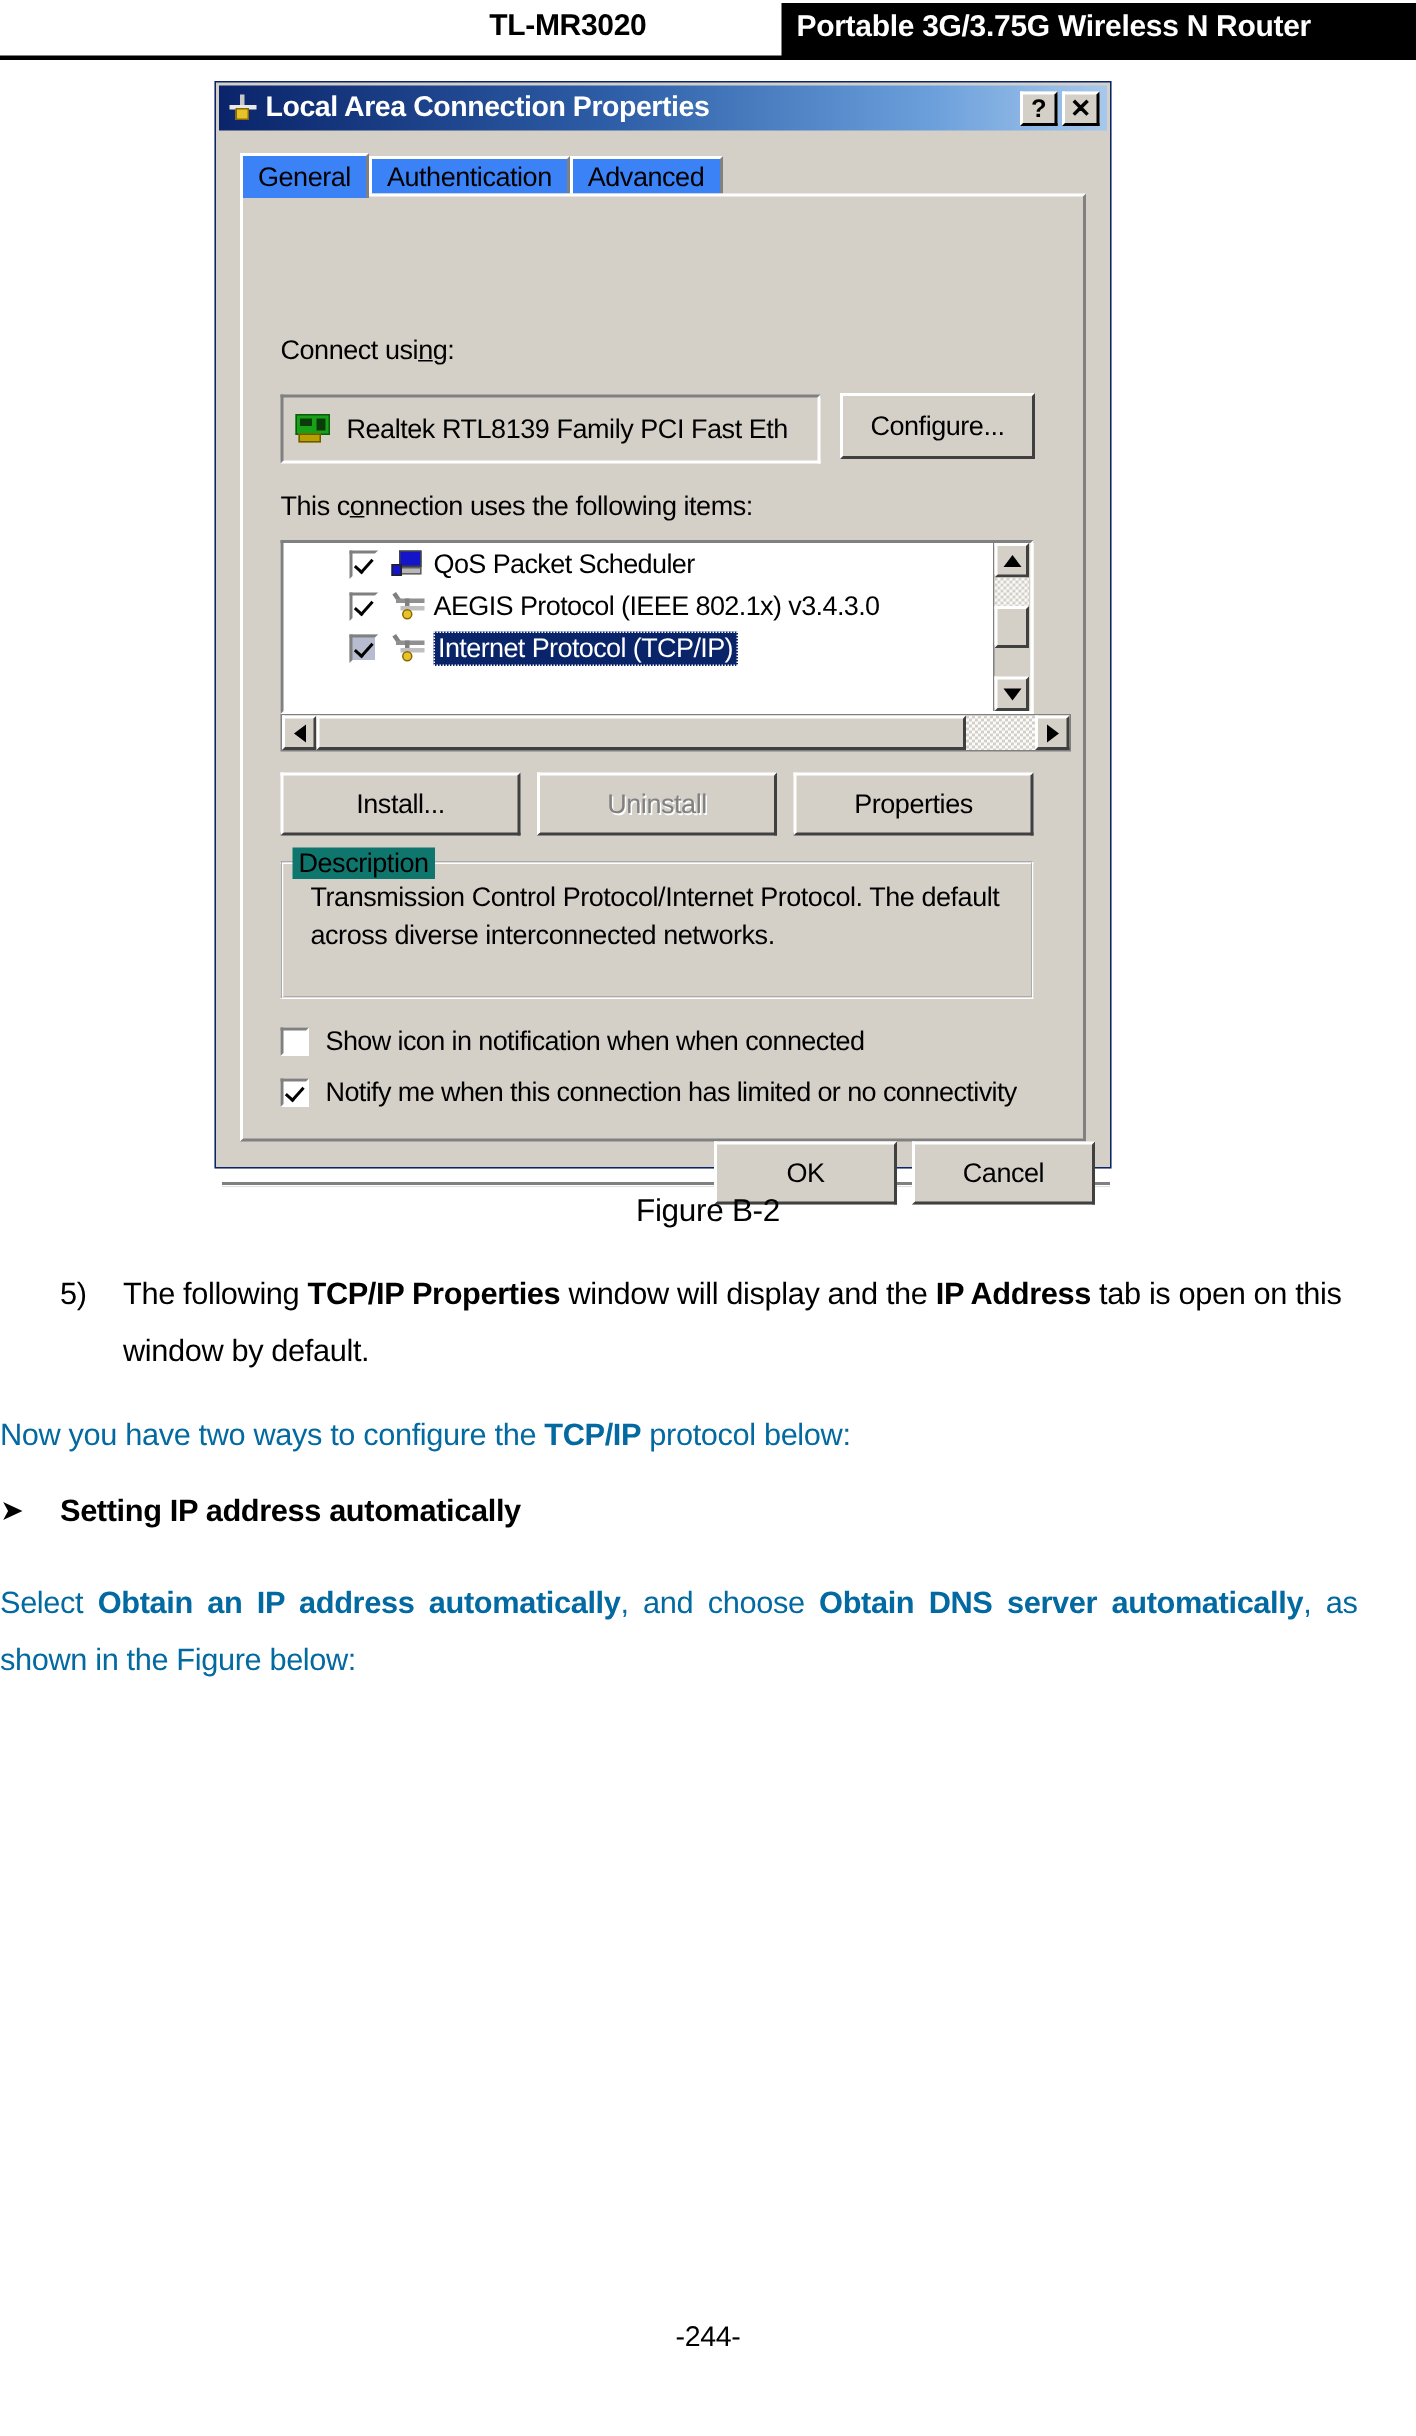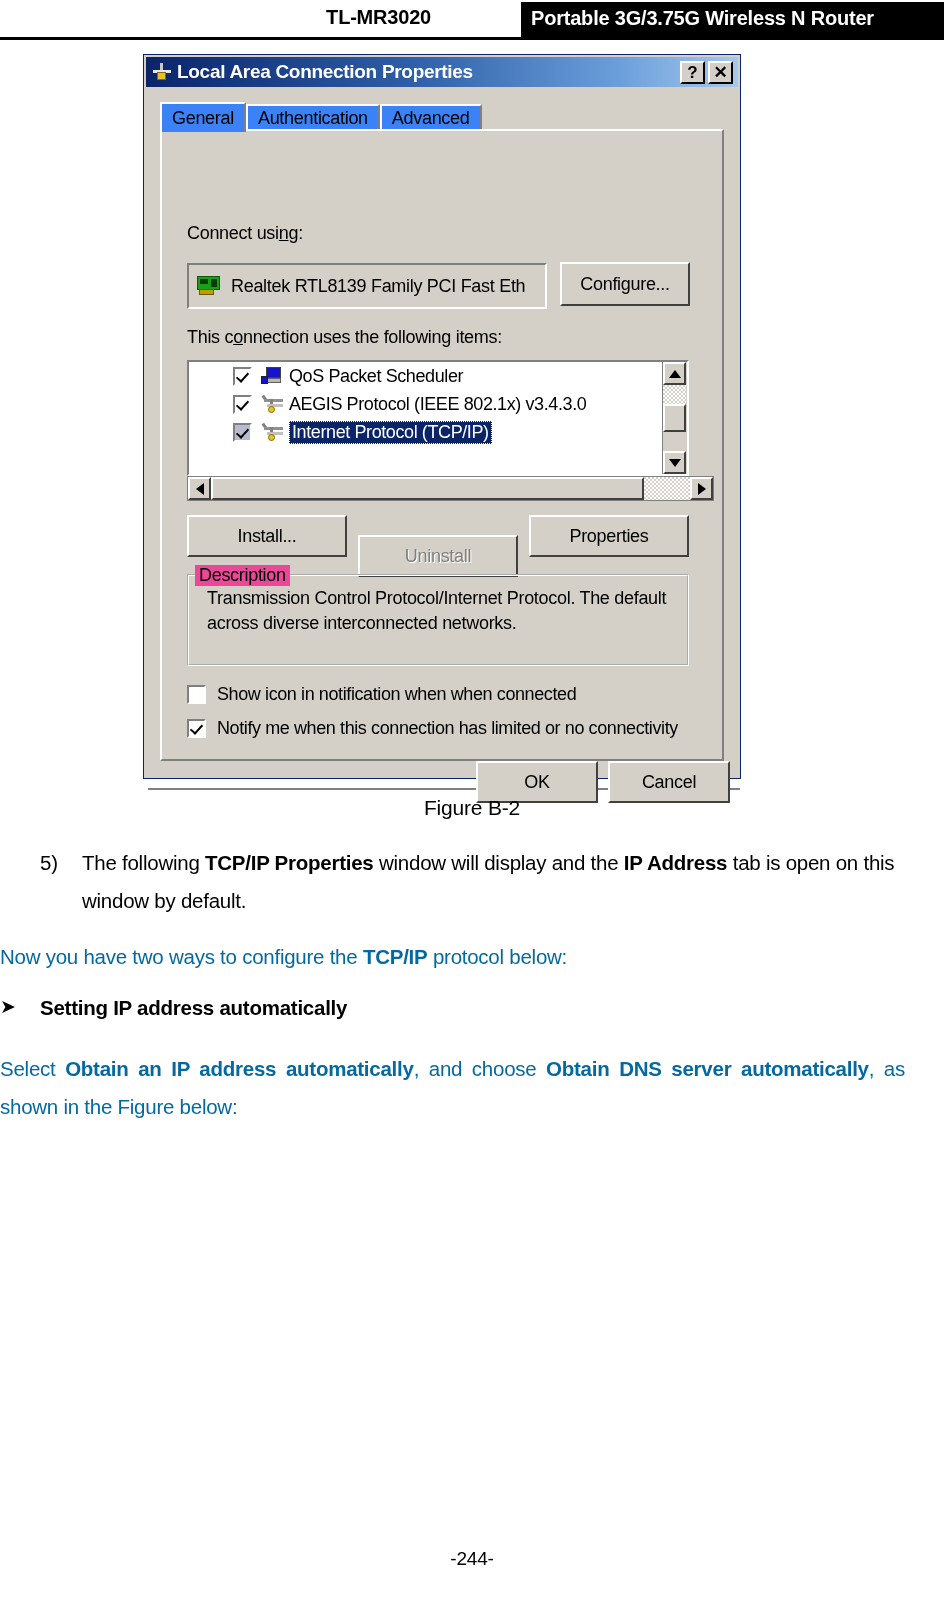--- a/index.html
+++ b/index.html
@@ -350,21 +350,21 @@
   .groupbox {
     position: absolute;
     left: 25px; top: 443px;
     width: 502px; height: 92px;
     border: 2px groove #ffffff;
     box-sizing: border-box;
   }
   .groupbox-title {
     position: absolute;
     left: 33px; top: 434px;
-    background: #ec4899;
+    background: #0f766e;
     padding: 0 4px;
     font-size: 18px;
     letter-spacing: -0.3px;
   }
   .desc-text {
     position: absolute;
     left: 45px; top: 455px;
     width: 470px;
     font-size: 18px;
     line-height: 25px;
@@ -558,21 +558,21 @@
         <div class="sb-thumb" style="left:23px; top:0; width:433px; height:23px;"></div>
         <div class="sb-track" style="left:456px; top:0; width:46px; height:23px;"></div>
         <div class="sb-arrow" style="right:0; top:0;">
             <div class="tri right"></div>
           </div>
       </div>
 
       <div class="btn" style="left:25px; top:384px; width:160px; height:42px;">
         <span>Install...</span>
       </div>
-      <div class="btn disabled" style="left:196px; top:384px; width:160px; height:42px;margin-top:20px;">
+      <div class="btn disabled" style="left:196px; top:384px; width:160px; height:42px;">
         <span>Uninstall</span>
       </div>
       <div class="btn" style="left:367px; top:384px; width:160px; height:42px;">
         <span>Properties</span>
       </div>
 
       <div class="groupbox"></div>
       <div class="groupbox-title">Description</div>
       <div class="desc-text">
         <div>Transmission Control Protocol/Internet Protocol. The default</div>

